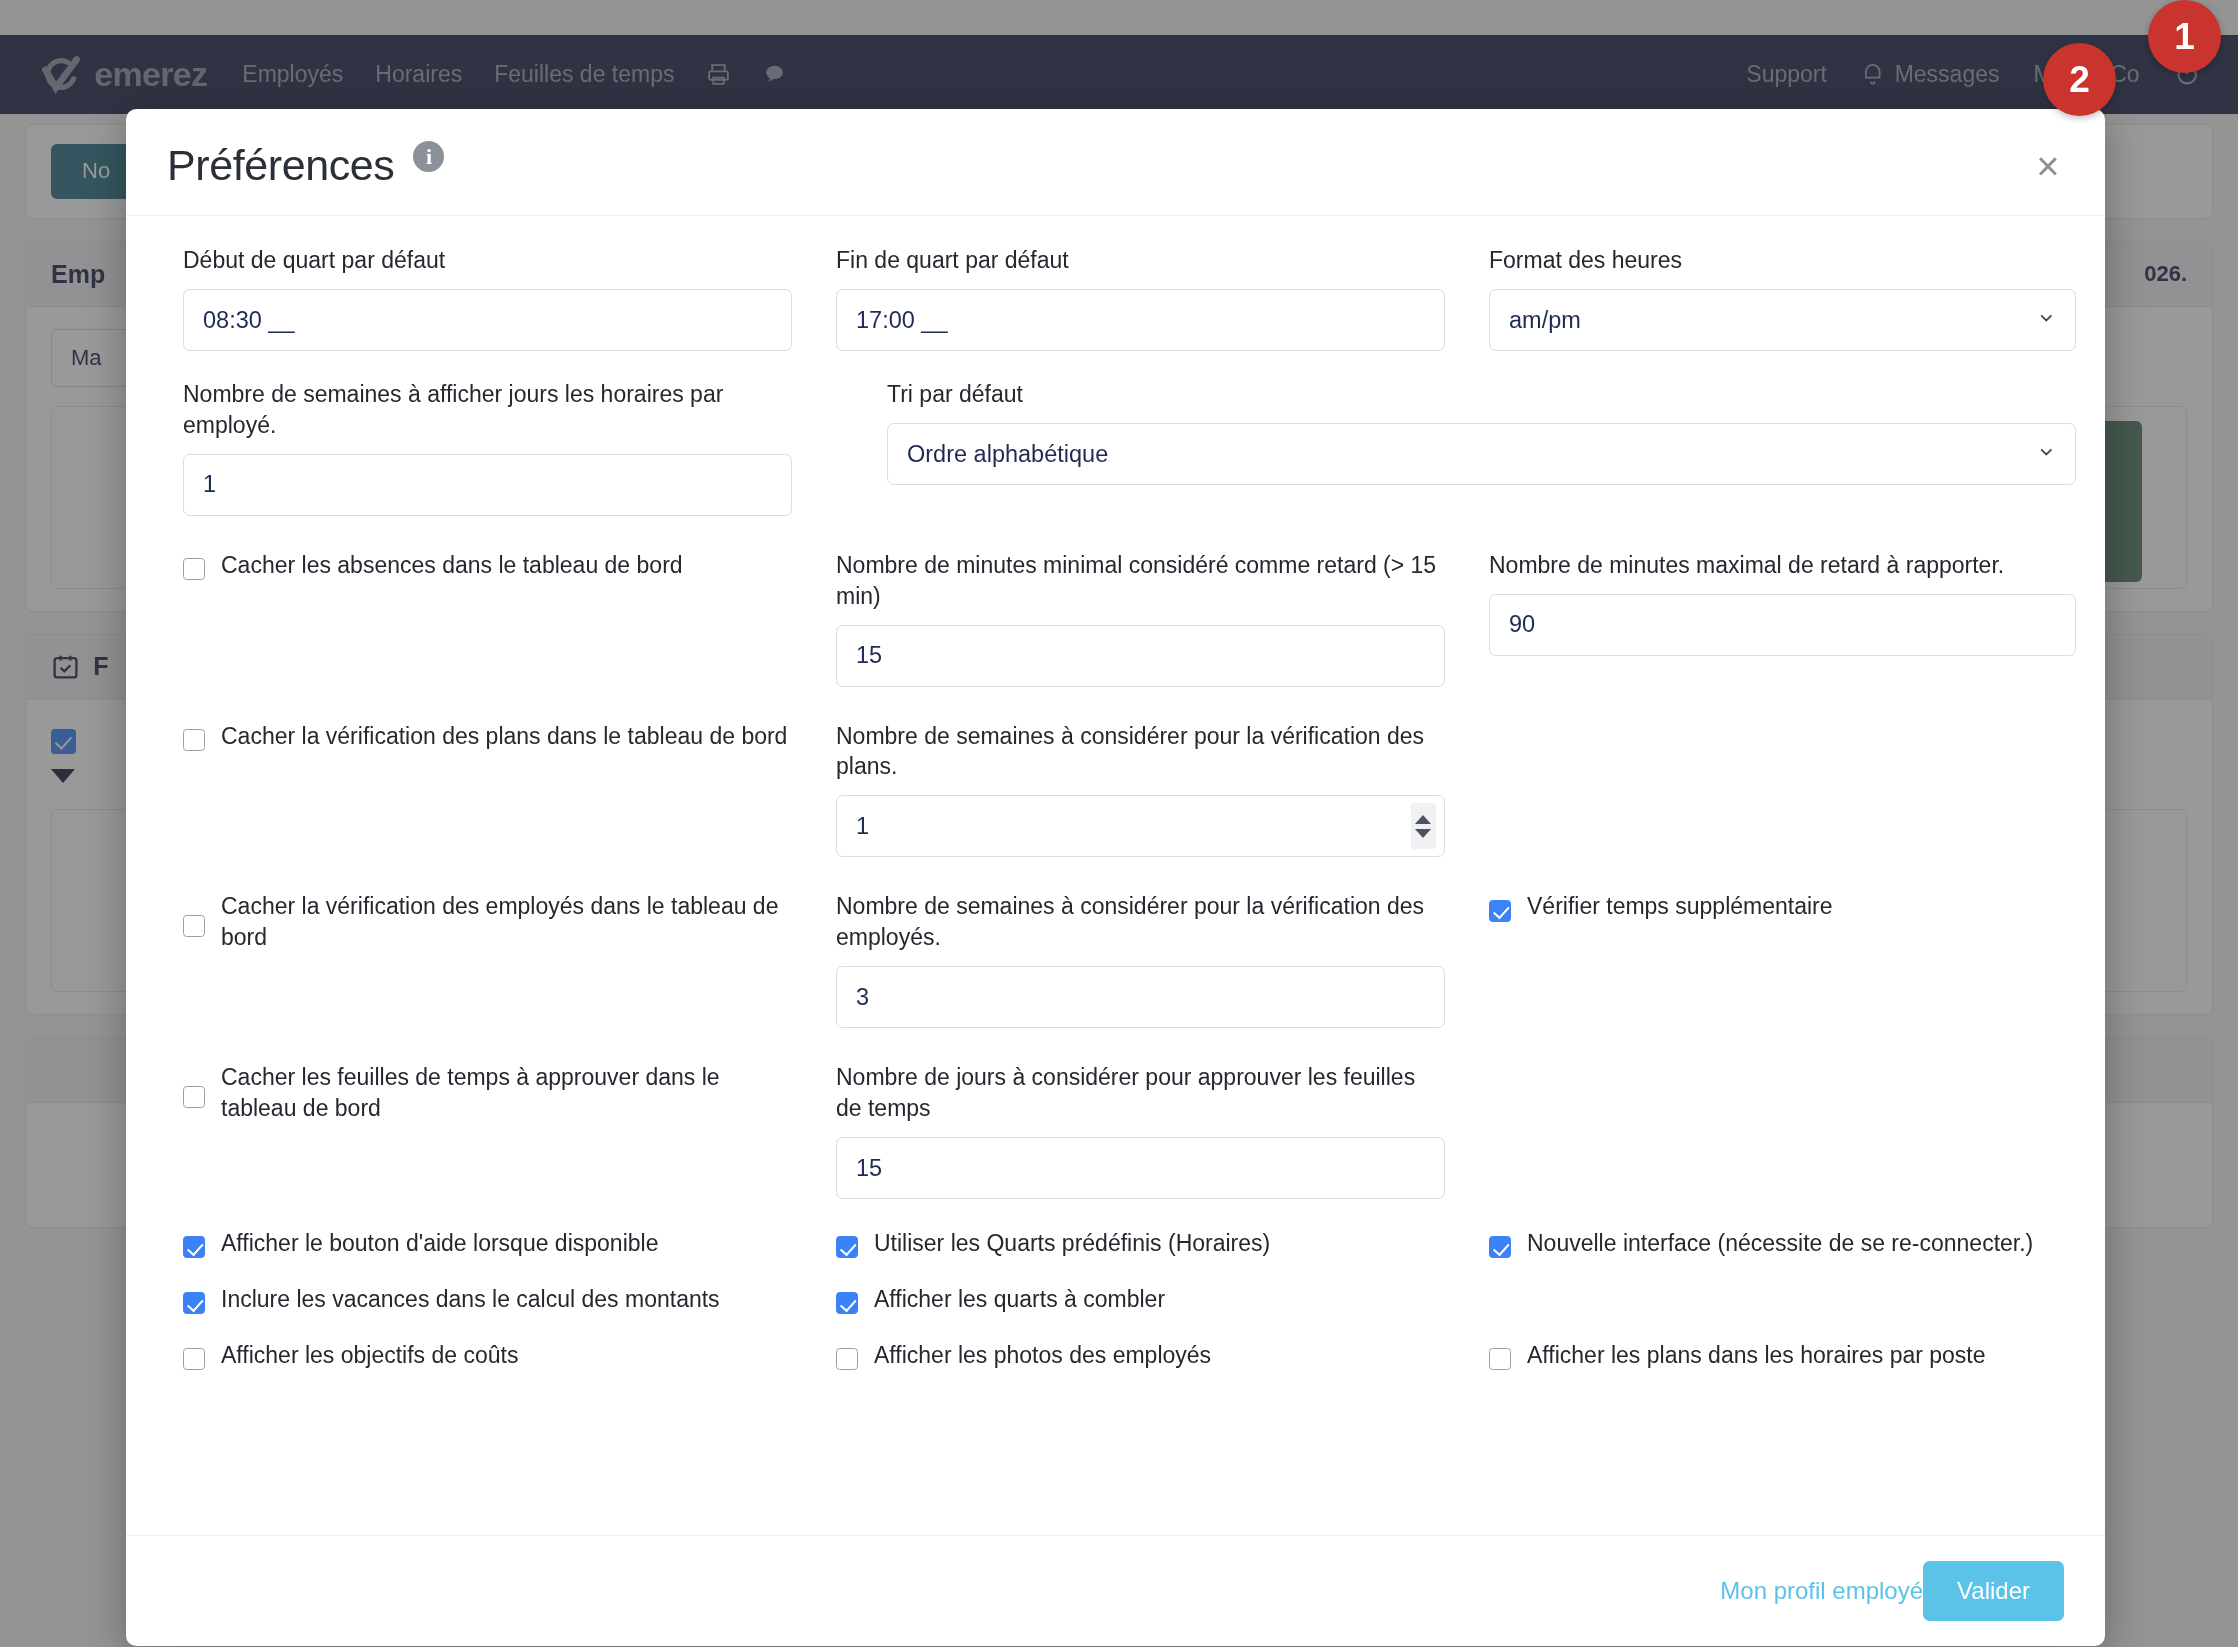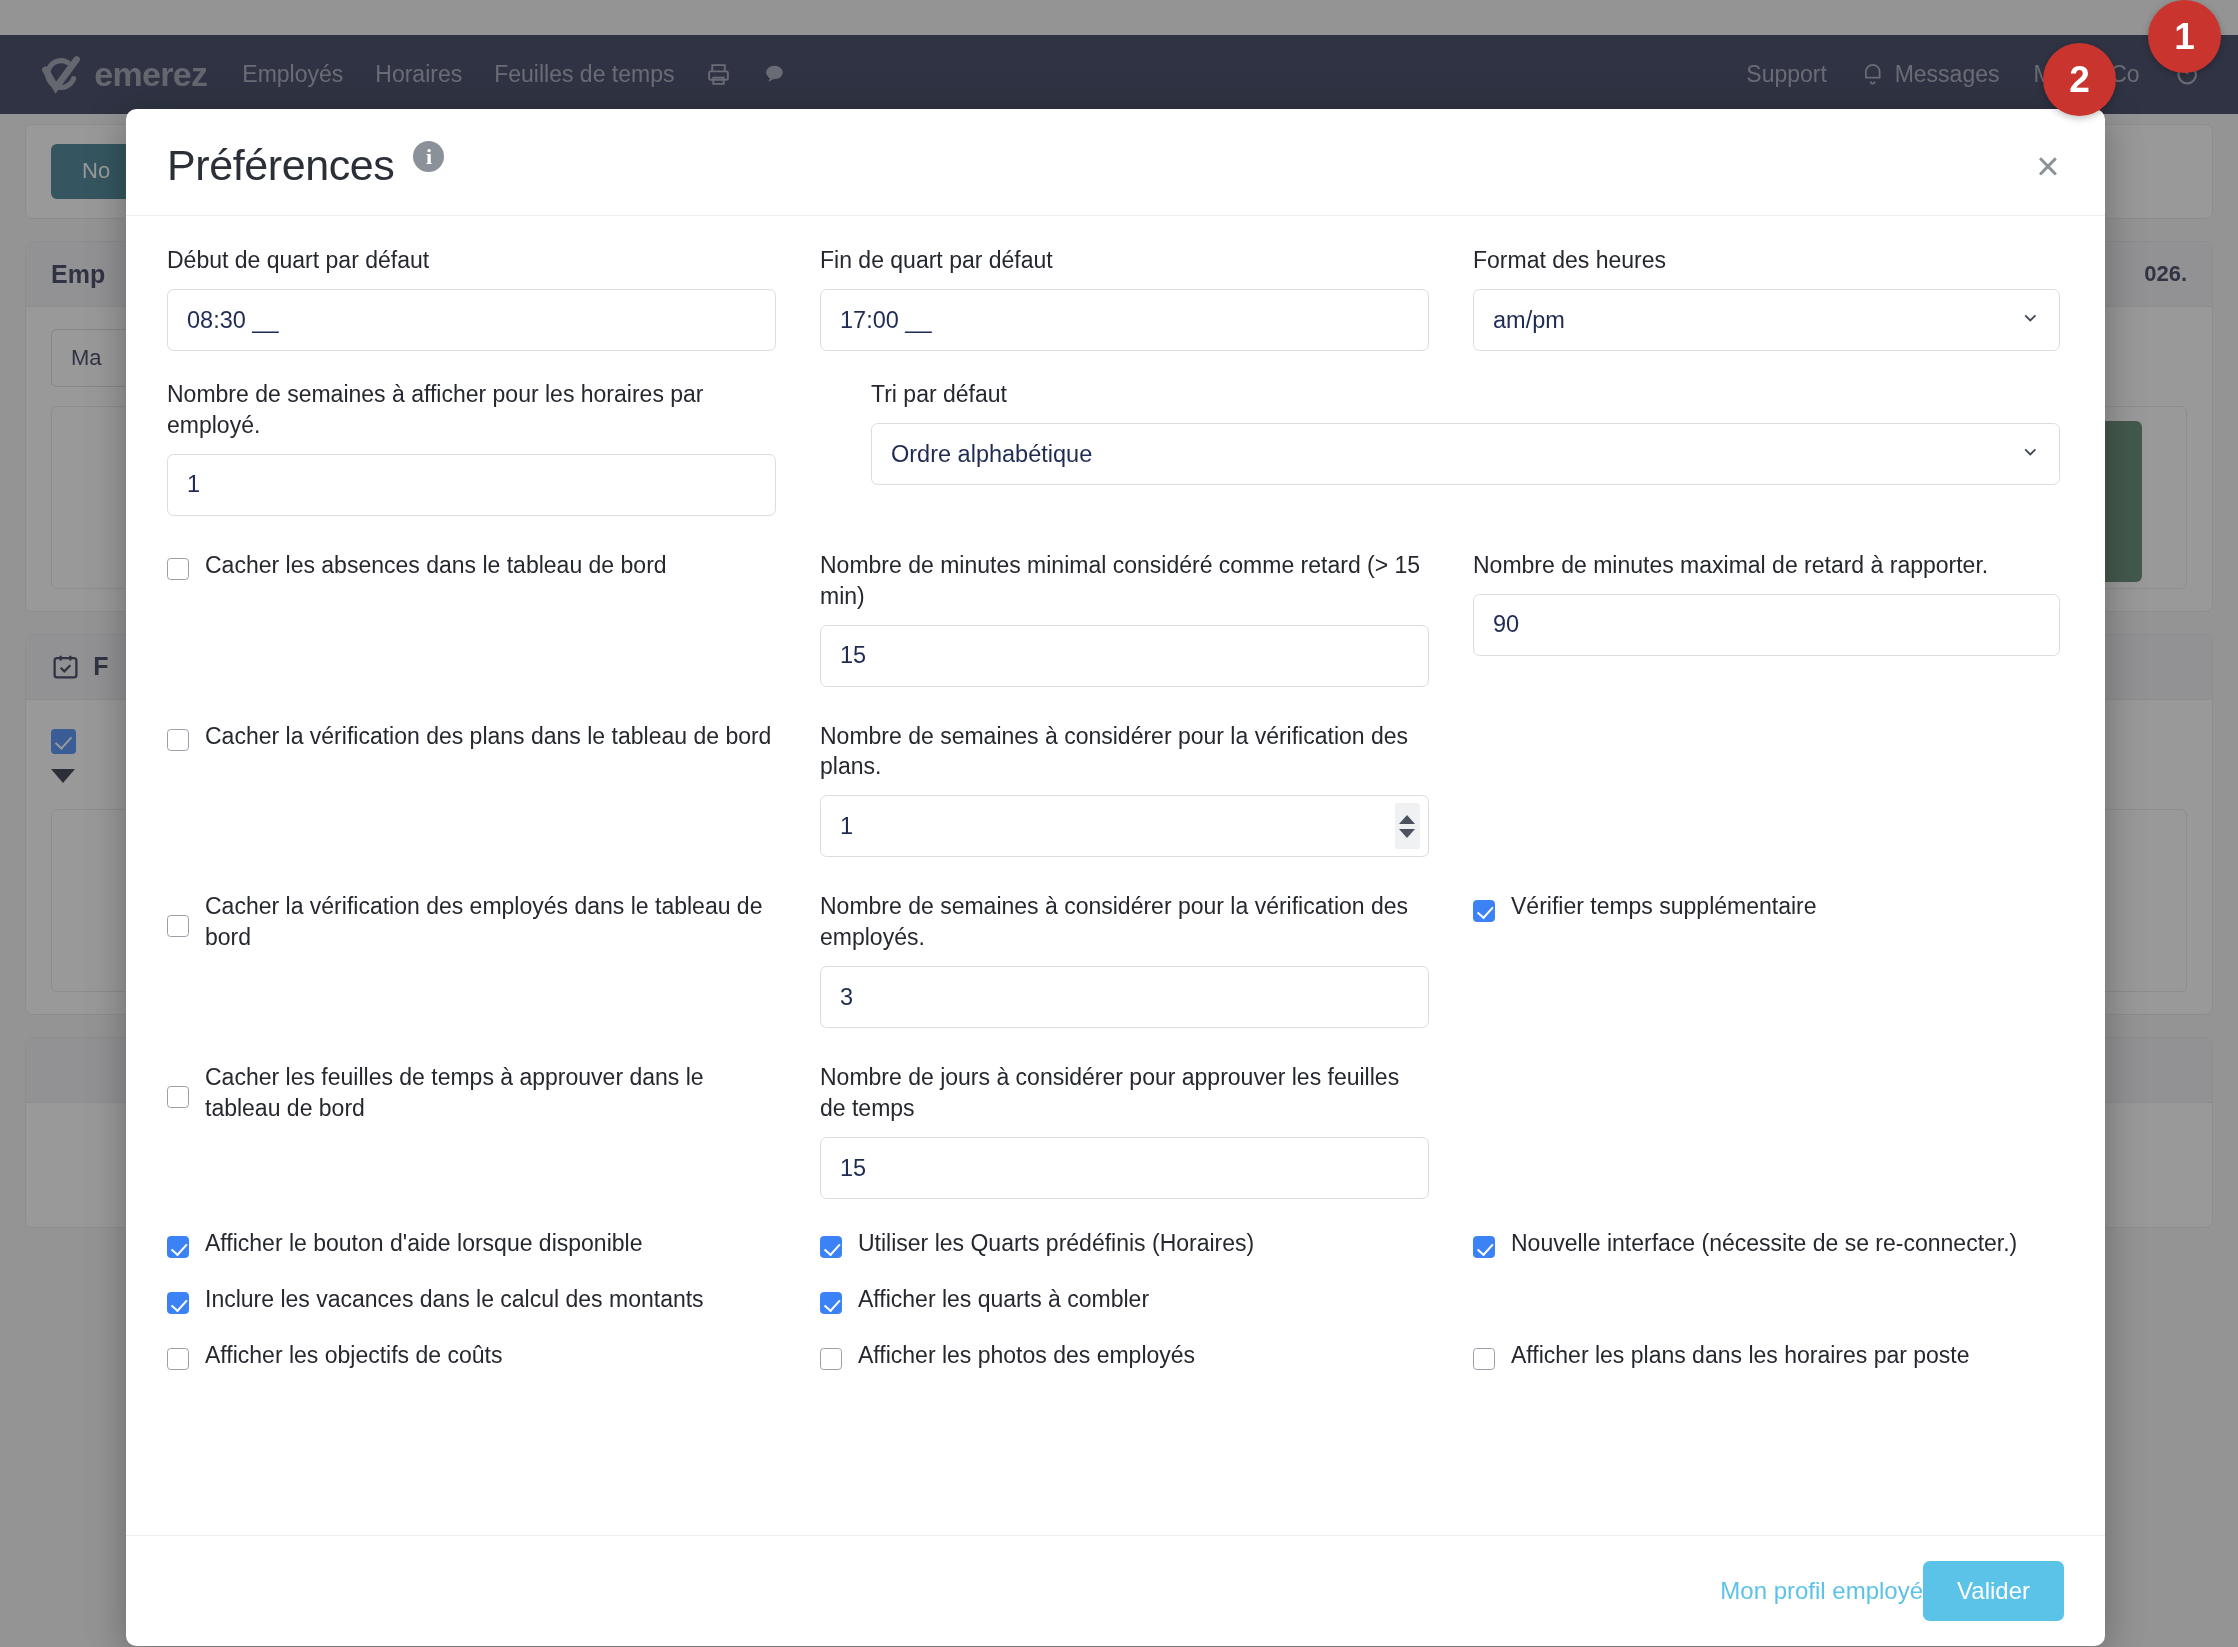--- a/index.html
+++ b/index.html
@@ -243,20 +243,21 @@
     background: none;
     border: none;
     cursor: pointer;
     padding: 0 4.4px;
   }
 
   .modal-body {
     flex: 1 1 auto;
     padding: 29px 41px 22px 41px;
     overflow: hidden;
+    margin-left: 16px;
   }
   
   .row3 {
     display: grid;
     grid-template-columns: 653px 653px 587px;
     column-gap: 0;
     align-items: start;
   }
   .col { padding-right: 44px; }
 
@@ -527,21 +528,21 @@
             <svg width="20.6" height="20.6" viewBox="0 0 24 24" fill="none" stroke="#3f4653" stroke-width="2">
                 <path d="M6 9l6 6 6-6"></path>
               </svg>
           </span>
         </div>
       </div>
     </div>
 
     <div class="row3 sect-gap-a">
       <div style="grid-column: 1 / span 1; padding-right:44px;">
-        <label class="field-label">Nombre de semaines à afficher pour les horaires par employé.</label>
+        <label class="field-label">Nombre de semaines à afficher jours les horaires par employé.</label>
         <input class="input" type="text" value="1" style="">
       </div>
       <div style="grid-column: 2 / span 2; padding-left:51px;">
         <label class="field-label">Tri par défaut</label>
         <div class="select-wrap">
           <select class="select">
             <option>Ordre alphabétique</option>
           </select>
           <span class="chevron">
             <svg width="20.6" height="20.6" viewBox="0 0 24 24" fill="none" stroke="#3f4653" stroke-width="2">

